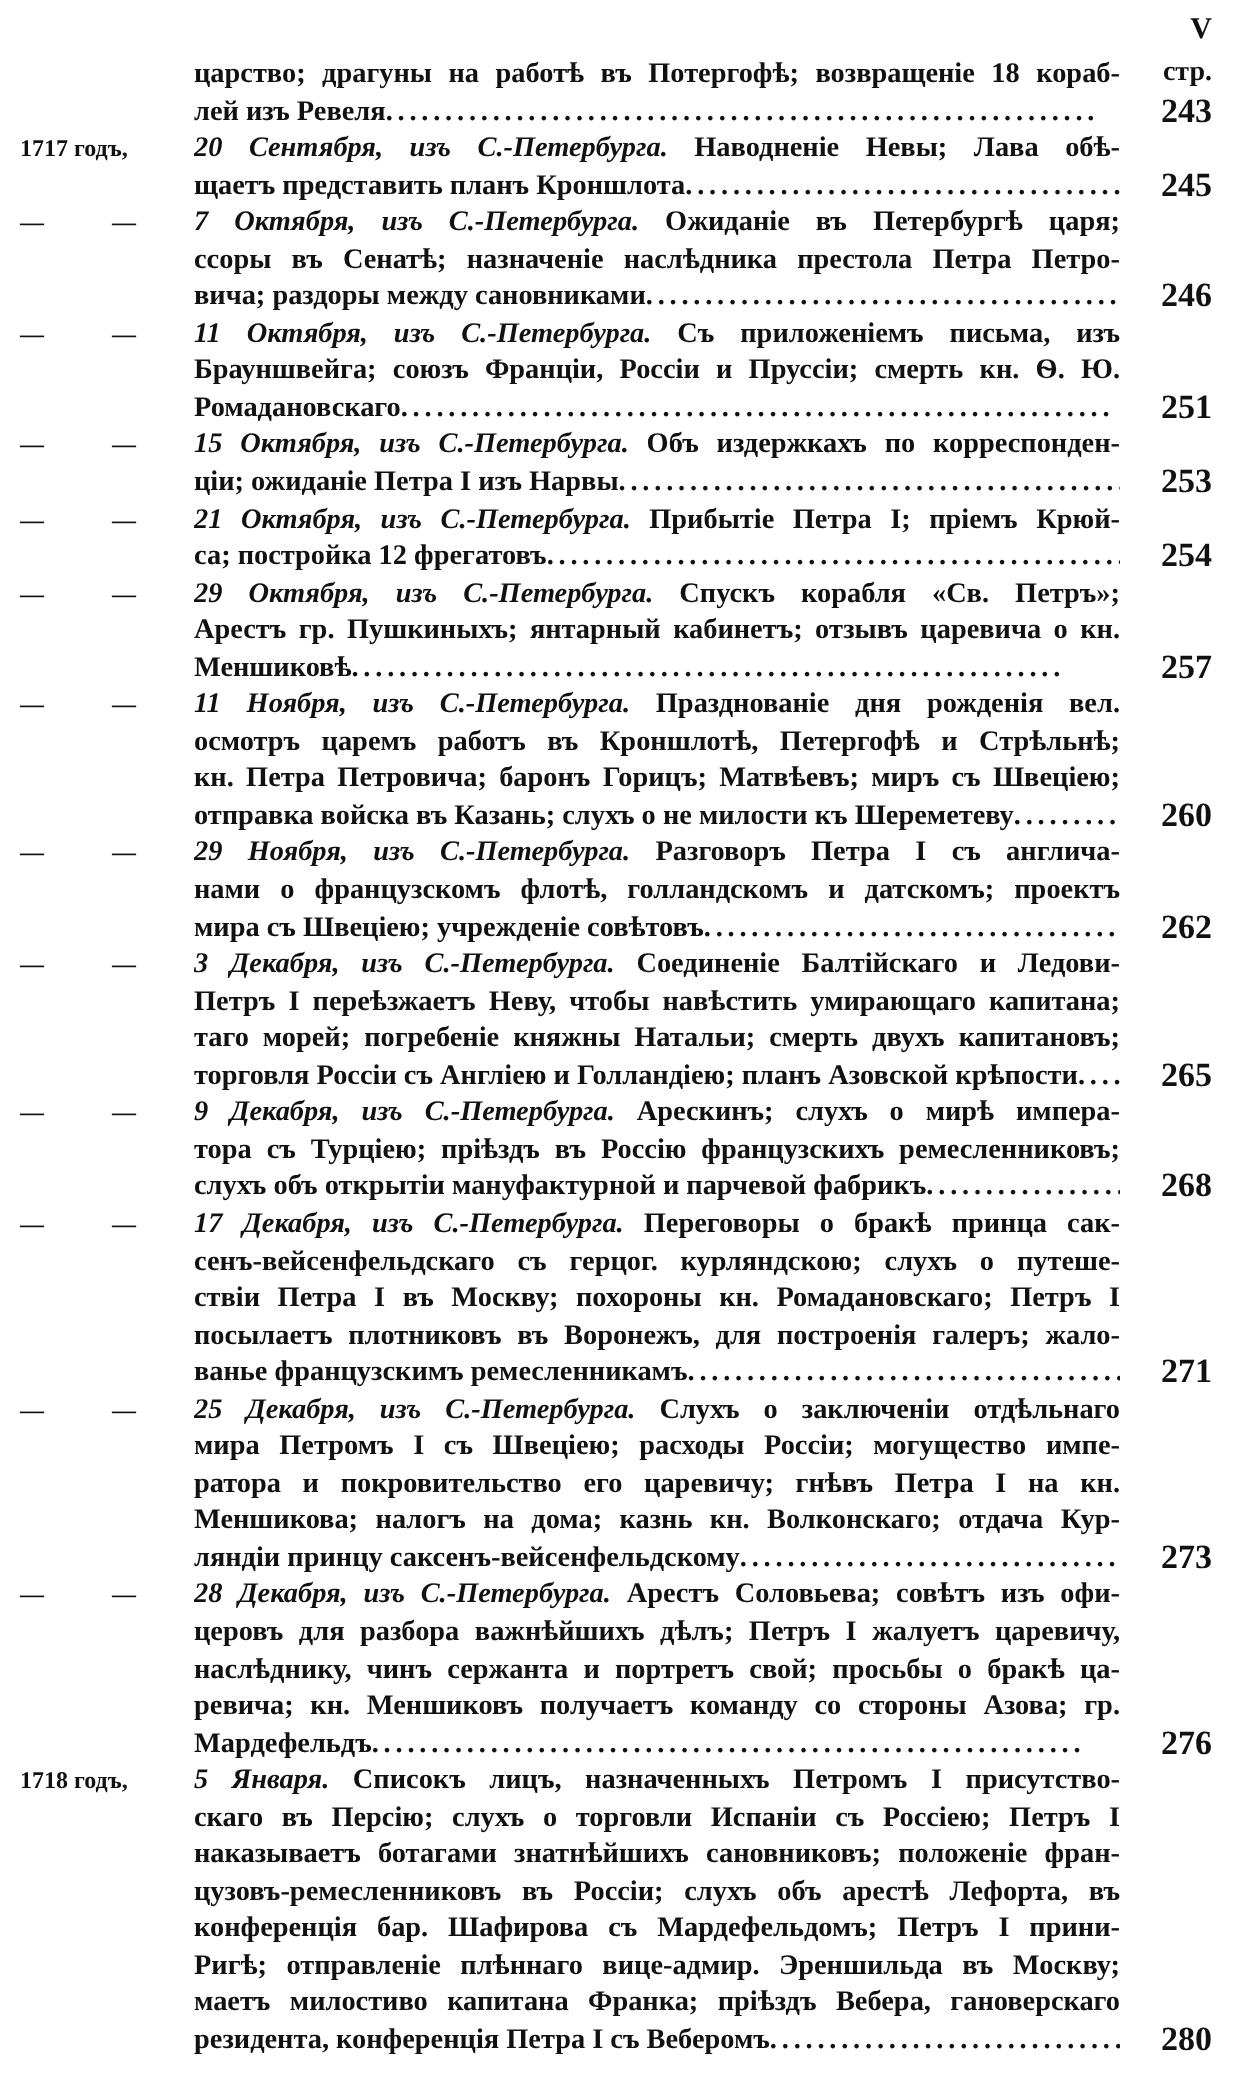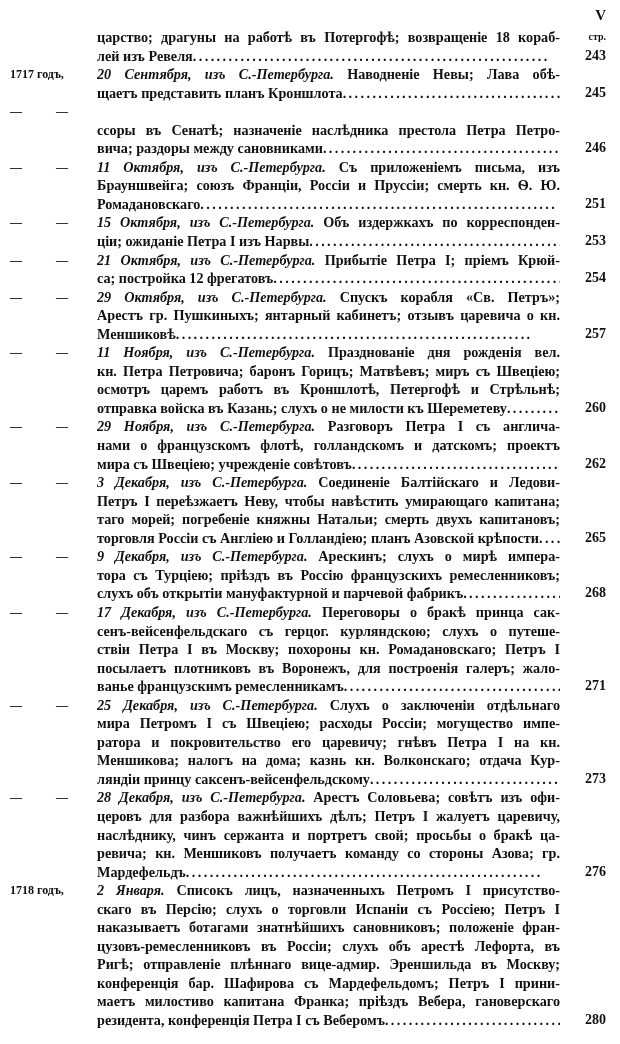--- a/index.html
+++ b/index.html
@@ -32,23 +32,23 @@
     text-align: justify; text-align-last: justify;
     overflow: hidden;
   }
   .text.last { text-align-last: left; }
   .date { font-style: italic; font-weight: bold; }
   .leader {
     display: inline; letter-spacing: 2.4px;
   }
   .pg {
     position: absolute; left: 570px; width: 36px; top: 0;
-    text-align: right; font-size: 14px;
-  }
-  .pg.label { font-size: 10px; }
+    text-align: right; font-size: 17px;
+  }
+  .pg.label { font-size: 14px; }
 </style>
 </head>
 <body>
 
 <div class="page-marker">V</div>
 
 <div class="toc" id="toc">
     <div class="entry">
       <div class="line">
         <span class="text"><span>царство; драгуны на работѣ въ Потергофѣ; возвращеніе 18 кораб-</span></span>
@@ -65,20 +65,21 @@
         <span class="text"><span class="date">20 Сентября, изъ С.-Петербурга.</span><span> Наводненіе Невы; Лава обѣ-</span></span>
       </div>
       <div class="line">
         <span class="text last" style="text-align: left;"><span>щаетъ представить планъ Кроншлота</span><span class="leader">............................................................</span></span>
         <span class="pg">245</span>
       </div>
     </div>
     <div class="entry">
       <div class="line">
         <span class="left-label"><span class="dash">—</span><span class="dash">—</span></span>
+        <span class="text"><span class="date">7 Октября, изъ С.-Петербурга.</span><span> Ожиданіе въ Петербургѣ царя;</span></span>
       </div>
       <div class="line">
         <span class="text"><span>ссоры въ Сенатѣ; назначеніе наслѣдника престола Петра Петро-</span></span>
       </div>
       <div class="line">
         <span class="text last" style="text-align: left;"><span>вича; раздоры между сановниками</span><span class="leader">............................................................</span></span>
         <span class="pg">246</span>
       </div>
     </div>
     <div class="entry">
@@ -126,24 +127,24 @@
         <span class="text last" style="text-align: left;"><span>Меншиковѣ</span><span class="leader">............................................................</span></span>
         <span class="pg">257</span>
       </div>
     </div>
     <div class="entry">
       <div class="line">
         <span class="left-label"><span class="dash">—</span><span class="dash">—</span></span>
         <span class="text"><span class="date">11 Ноября, изъ С.-Петербурга.</span><span> Празднованіе дня рожденія вел.</span></span>
       </div>
       <div class="line">
+        <span class="text"><span>осмотръ царемъ работъ въ Кроншлотѣ, Петергофѣ и Стрѣльнѣ;</span></span>
+      </div>
+      <div class="line">
         <span class="text"><span>кн. Петра Петровича; баронъ Горицъ; Матвѣевъ; миръ съ Швеціею;</span></span>
-      </div>
-      <div class="line">
-        <span class="text"><span>осмотръ царемъ работъ въ Кроншлотѣ, Петергофѣ и Стрѣльнѣ;</span></span>
       </div>
       <div class="line">
         <span class="text last" style="text-align: left;"><span>отправка войска въ Казань; слухъ о не милости къ Шереметеву</span><span class="leader">............................................................</span></span>
         <span class="pg">260</span>
       </div>
     </div>
     <div class="entry">
       <div class="line">
         <span class="left-label"><span class="dash">—</span><span class="dash">—</span></span>
         <span class="text"><span class="date">29 Ноября, изъ С.-Петербурга.</span><span> Разговоръ Петра I съ англича-</span></span>
@@ -238,36 +239,36 @@
         <span class="text"><span>ревича; кн. Меншиковъ получаетъ команду со стороны Азова; гр.</span></span>
       </div>
       <div class="line">
         <span class="text last" style="text-align: right;"><span>Мардефельдъ</span><span class="leader">............................................................</span></span>
         <span class="pg">276</span>
       </div>
     </div>
     <div class="entry">
       <div class="line">
         <span class="left-label">1718 годъ,</span>
-        <span class="text"><span class="date">2 Января.</span><span> Списокъ лицъ, назначенныхъ Петромъ I присутство-</span></span>
+        <span class="text"><span class="date">5 Января.</span><span> Списокъ лицъ, назначенныхъ Петромъ I присутство-</span></span>
       </div>
       <div class="line">
         <span class="text"><span>скаго въ Персію; слухъ о торговли Испаніи съ Россіею; Петръ I</span></span>
       </div>
       <div class="line">
         <span class="text"><span>наказываетъ ботагами знатнѣйшихъ сановниковъ; положеніе фран-</span></span>
       </div>
       <div class="line">
         <span class="text"><span>цузовъ-ремесленниковъ въ Россіи; слухъ объ арестѣ Лефорта, въ</span></span>
       </div>
       <div class="line">
+        <span class="text"><span>конференція бар. Шафирова съ Мардефельдомъ; Петръ I прини-</span></span>
+      </div>
+      <div class="line">
         <span class="text"><span>Ригѣ; отправленіе плѣннаго вице-адмир. Эреншильда въ Москву;</span></span>
-      </div>
-      <div class="line">
-        <span class="text"><span>конференція бар. Шафирова съ Мардефельдомъ; Петръ I прини-</span></span>
       </div>
       <div class="line">
         <span class="text"><span>маетъ милостиво капитана Франка; пріѣздъ Вебера, гановерскаго</span></span>
       </div>
       <div class="line">
         <span class="text last" style="text-align: left;"><span>резидента, конференція Петра I съ Веберомъ</span><span class="leader">............................................................</span></span>
         <span class="pg">280</span>
       </div>
     </div>
   </div>

